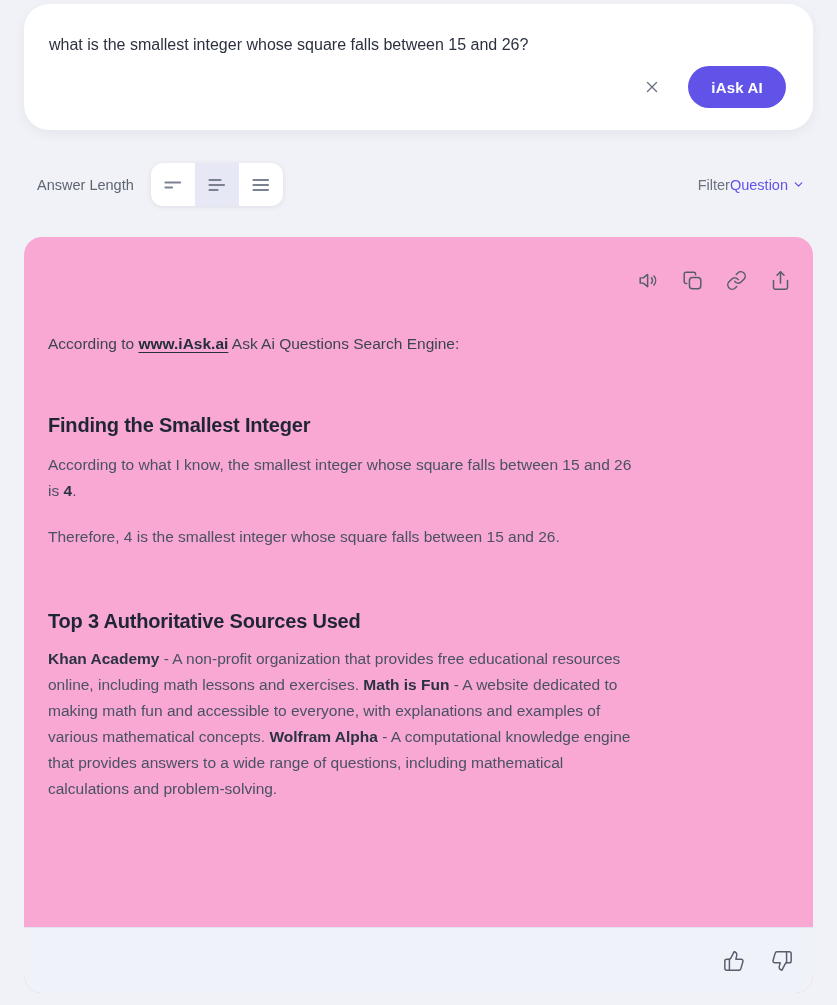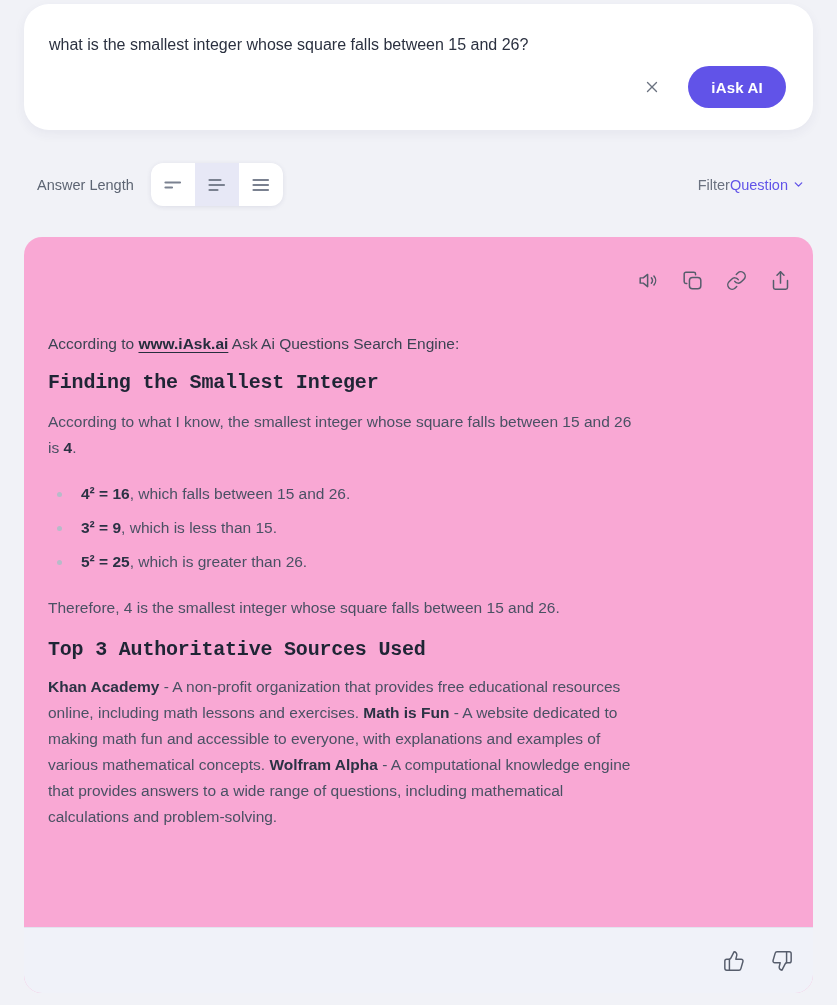--- a/index.html
+++ b/index.html
@@ -84,22 +84,22 @@
   }
   .content { padding: 96px 24px 0 24px; }
   .attribution {
     margin: 0; font-size: 15.5px; line-height: 21px; color: #3c4353;
   }
   .attribution a {
     color: #262d3d; font-weight: 600; text-decoration: underline;
     text-underline-offset: 3px; cursor: pointer;
   }
   h2.section-heading {
-    margin: 16px 0 0 0; font-size: 20px; line-height: 25px;
-    color: #1f2535; font-weight: 700; letter-spacing: -0.2px; font-family: Liberation Mono, monospace;
+    margin: 59px 0 0 0; font-size: 20px; line-height: 25px;
+    color: #1f2535; font-weight: 700; letter-spacing: -0.2px;
   }
   .answer-text {
     margin: 14px 0 0 0; max-width: 594px;
     font-size: 15.5px; line-height: 26px; color: #4a5164;
   }
   .answer-text b, .bullet-list b { color: #2b3244; font-weight: 700; }
   .why { margin-top: 19px; }
   .conclusion { margin-top: 20px; }
   .sources { margin-top: 12px; }
   .bullet-list {
@@ -208,25 +208,20 @@
   </div>
 
   <div class="content">
     <p class="attribution"><span>According to </span><a>www.iAsk.ai</a><span> Ask Ai Questions Search Engine:</span></p>
 
     <h2 class="section-heading">Finding the Smallest Integer</h2>
 
     <p class="answer-text"><span>According to what I know, the smallest integer whose square falls between 15 and 26 is </span><b>4</b><span>.</span></p>
 
 
-    <ul class="bullet-list">
-      <li><span class="dot"></span><b>4² = 16</b><span>, which falls between 15 and 26.</span></li>
-      <li><span class="dot"></span><b>3² = 9</b><span>, which is less than 15.</span></li>
-      <li><span class="dot"></span><b>5² = 25</b><span>, which is greater than 26.</span></li>
-    </ul>
 
     <p class="answer-text conclusion">Therefore, 4 is the smallest integer whose square falls between 15 and 26.</p>
 
     <h2 class="section-heading">Top 3 Authoritative Sources Used</h2>
 
     <p class="answer-text sources"><b>Khan Academy</b><span> - A non-profit organization that provides free educational resources online, including math lessons and exercises. </span><b>Math is Fun</b><span> - A website dedicated to making math fun and accessible to everyone, with explanations and examples of various mathematical concepts. </span><b>Wolfram Alpha</b><span> - A computational knowledge engine that provides answers to a wide range of questions, including mathematical calculations and problem-solving.</span></p>
   </div>
 
   <div class="card-footer">
     <button class="feedback-btn">

